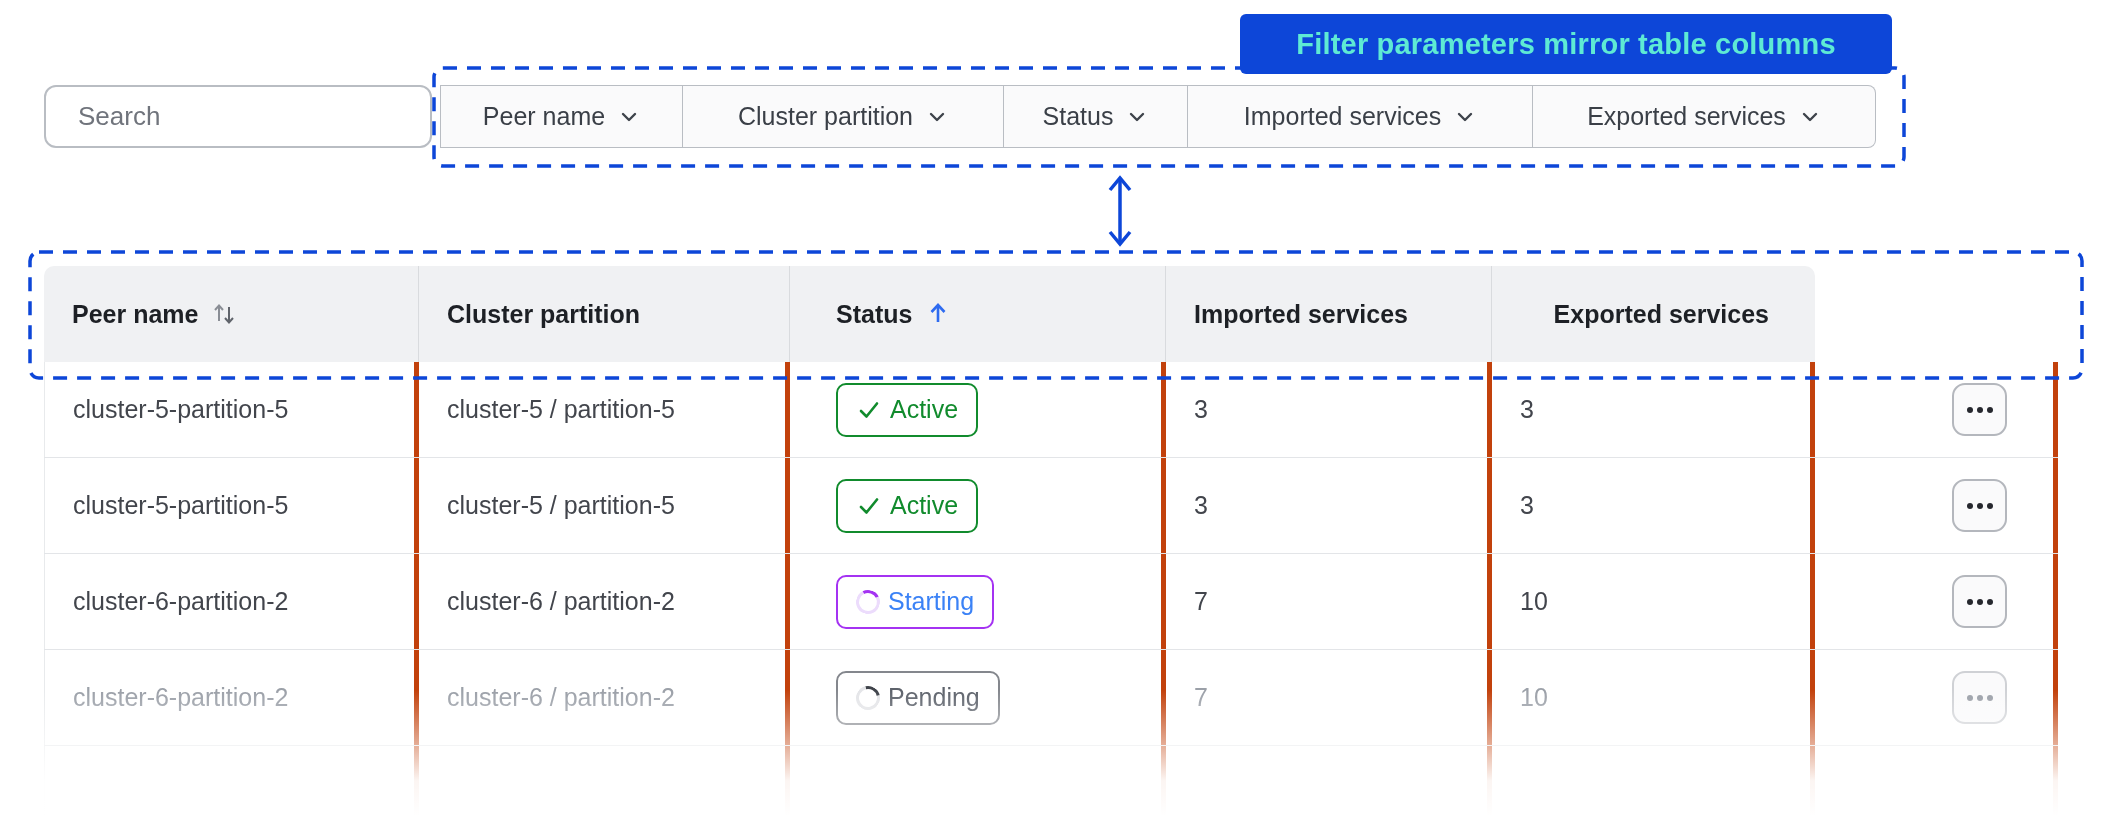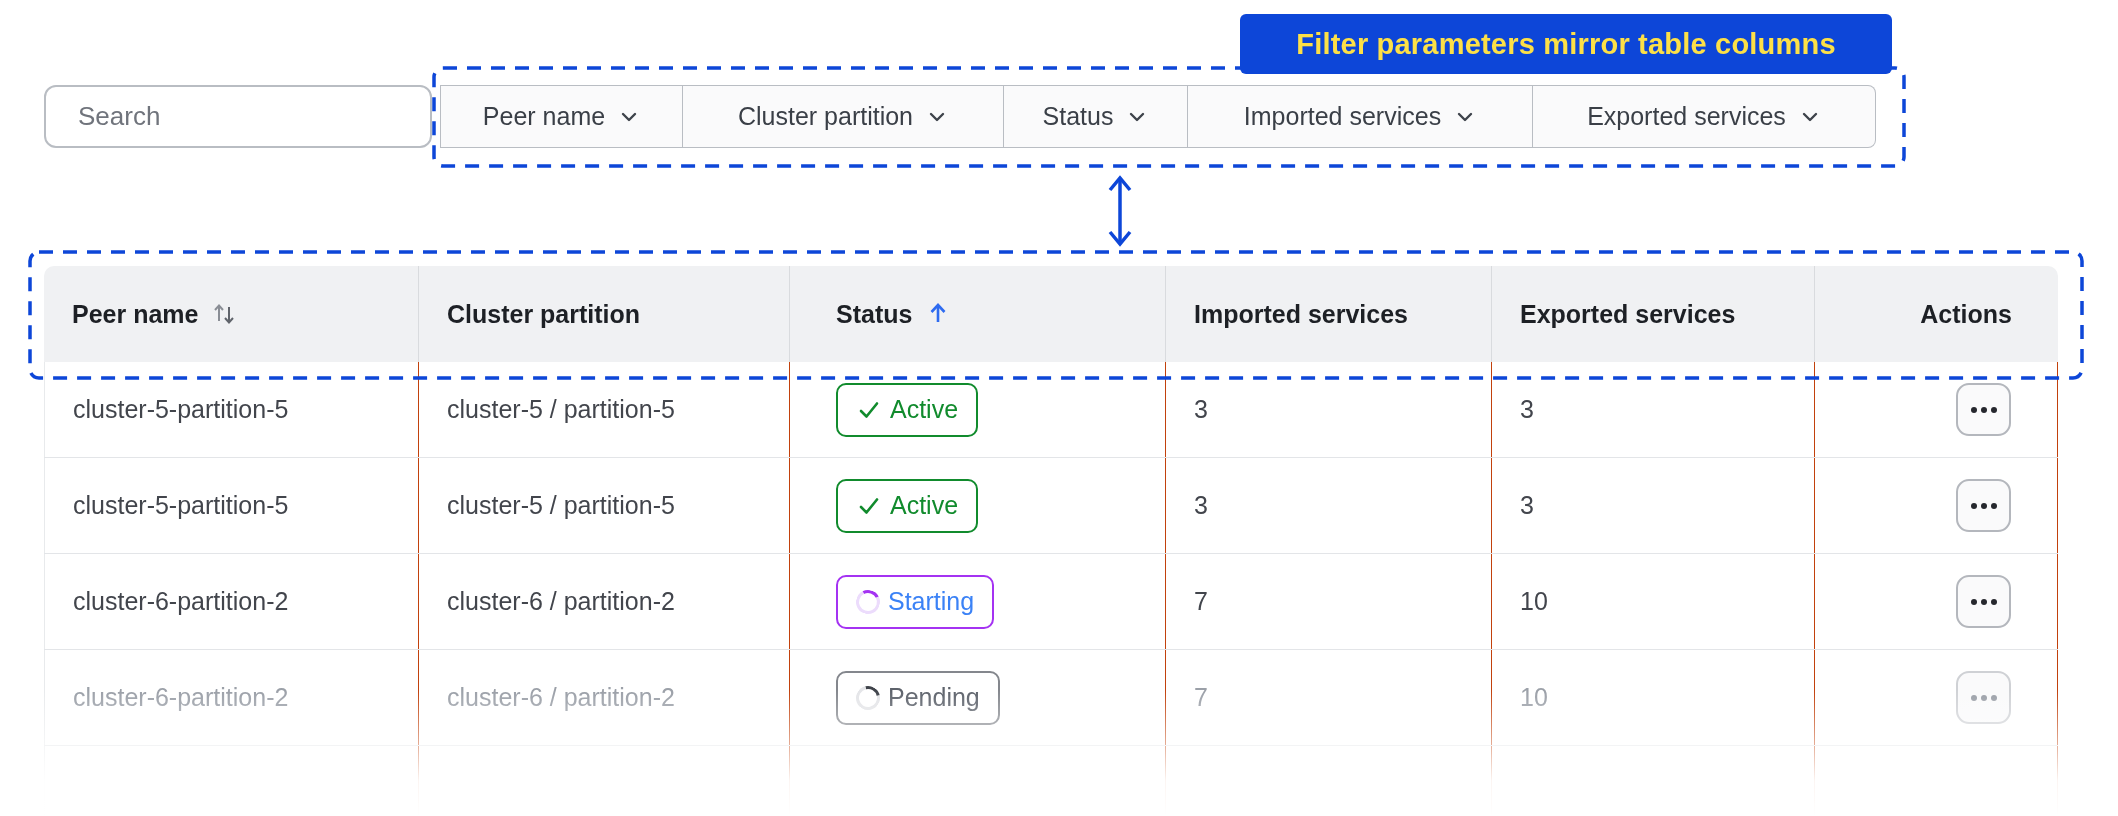--- a/index.html
+++ b/index.html
@@ -2,21 +2,21 @@
 <html><head>
 <meta charset="utf-8">
 <style>
   * { margin:0; padding:0; box-sizing:border-box; }
   body { background:#fff; font-family:"Liberation Sans", sans-serif; }
   #canvas { position:relative; width:2118px; height:816px; background:#fff; overflow:hidden; }
 
   
   .banner {
     position:absolute; left:1240px; top:14px; width:652px; height:60px;
-    background:#0d46d8; color:#fde047; border-radius:6px;
+    background:#0d46d8; color:#5eead4; border-radius:6px;
     display:flex; align-items:center; justify-content:center;
     font-size:29px; font-weight:bold; letter-spacing:.2px; z-index:6;
   }
   svg.overlay { position:absolute; z-index:5; pointer-events:none; }
 
   
   .search-box {
     position:absolute; left:44px; top:85px; width:388px; height:63px;
     background:#fff; border:2px solid #b9bdc3; border-radius:12px;
     display:flex; align-items:center; padding:0 18px; gap:14px; z-index:2;
@@ -52,21 +52,21 @@
     padding-left:28px; font-size:25px; font-weight:bold; color:#1d2025;
     border-right:1px solid #d9dbde;
   }
   .thead .cell.status-col { padding-left:46px; }
   .thead .cell:first-child { border-radius:10px 0 0 0; }
   .thead .cell:last-child { border-radius:0 10px 0 0; border-right:none; justify-content:flex-end; padding-right:46px; padding-left:0; }
   .tbody .trow { border-bottom:1px solid #e3e5e8; }
   .tbody .cell {
     height:95px; background:#fff; display:flex; align-items:center;
     padding-left:28px; font-size:25px; color:#42454c;
-    border-right:1px solid #c2410c;
+    border-right:5px solid #c2410c;
   }
   .tbody .cell:first-child { border-left:1px solid #e8eaec; }
   .tbody .cell.status-col { padding-left:46px; }
   .tbody .cell:last-child { justify-content:flex-end; padding-right:46px; padding-left:0; }
   .trow.muted .cell { color:#9ba0a8; }
 
   .badge {
     display:inline-flex; align-items:center; gap:8px; height:54px; padding:0 18px;
     border-radius:10px; border:2px solid; font-size:25px; background:#fff;
   }
@@ -179,23 +179,20 @@
             <line x1="13" y1="6.5" x2="13" y2="22" stroke="#2e6bf0" stroke-width="2.6"></line>
             <polyline points="6.5,12 13,5 19.5,12" fill="none" stroke="#2e6bf0" stroke-width="2.6"></polyline>
           </svg>
         </div>
         <div class="cell">
           <span>Imported services</span>
         </div>
         <div class="cell">
           <span>Exported services</span>
         </div>
-        <div class="cell">
-          <span>Actions</span>
-        </div>
       </div>
     </div>
 
     <div class="tbody">
 
       <div class="trow">
         <div class="cell">cluster-5-partition-5</div>
         <div class="cell">cluster-5 / partition-5</div>
         <div class="cell status-col">
           <span class="badge badge-active">

